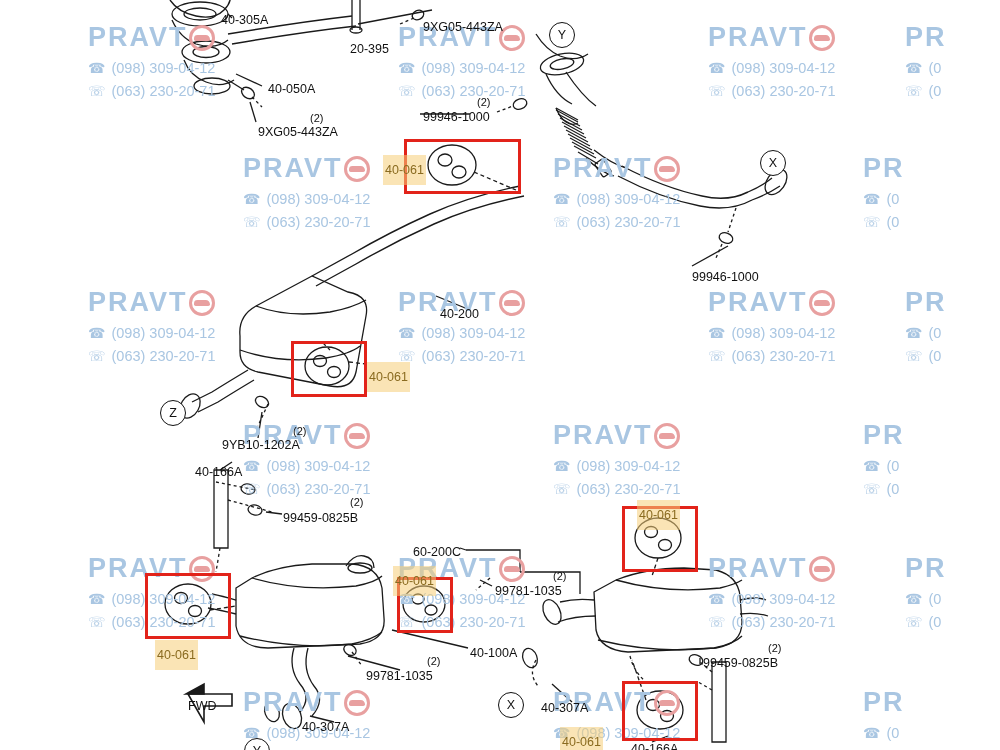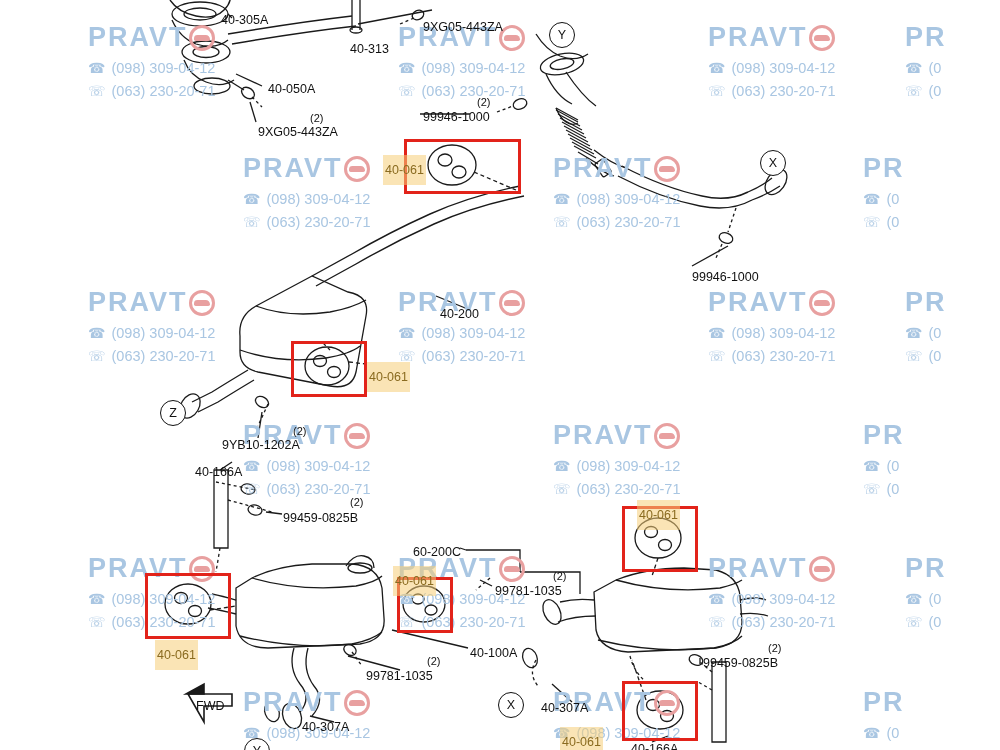--- a/index.html
+++ b/index.html
@@ -629,21 +629,21 @@
       <div class="box" style="left: 291px; top: 341px; width: 76px; height: 56px; border-color: rgb(226, 35, 26);"></div>
       <div class="box" style="left: 622px; top: 506px; width: 76px; height: 66px; border-color: rgb(226, 35, 26);"></div>
       <div class="box" style="left: 397px; top: 577px; width: 56px; height: 56px; border-color: rgb(226, 35, 26);"></div>
       <div class="box" style="left: 145px; top: 573px; width: 86px; height: 66px; border-color: rgb(226, 35, 26);"></div>
       <div class="box" style="left: 622px; top: 681px; width: 76px; height: 60px; border-color: rgb(226, 35, 26);"></div>
     </div>
 
   <div id="label-layer">
       <div class="lbl" style="left: 221px; top: 13px;">40-305A</div>
       <div class="lbl" style="left: 423px; top: 20px;">9XG05-443ZA</div>
-      <div class="lbl" style="left: 350px; top: 42px;">40-313</div>
+      <div class="lbl" style="left: 350px; top: 42px;">20-395</div>
       <div class="lbl" style="left: 268px; top: 82px;">40-050A</div>
       <div class="lbl sm" style="left: 310px; top: 112px;">(2)</div>
       <div class="lbl" style="left: 258px; top: 125px;">9XG05-443ZA</div>
       <div class="lbl sm" style="left: 477px; top: 96px;">(2)</div>
       <div class="lbl" style="left: 423px; top: 110px;">99946-1000</div>
       <div class="lbl" style="left: 692px; top: 270px;">99946-1000</div>
       <div class="lbl" style="left: 440px; top: 307px; text-align: center;">40-200</div>
       <div class="lbl sm" style="left: 293px; top: 425px;">(2)</div>
       <div class="lbl" style="left: 222px; top: 438px;">9YB10-1202A</div>
       <div class="lbl" style="left: 195px; top: 465px;">40-166A</div>
@@ -653,21 +653,21 @@
       <div class="lbl sm" style="left: 553px; top: 570px;">(2)</div>
       <div class="lbl" style="left: 495px; top: 584px;">99781-1035</div>
       <div class="lbl sm" style="left: 427px; top: 655px;">(2)</div>
       <div class="lbl" style="left: 366px; top: 669px;">99781-1035</div>
       <div class="lbl" style="left: 470px; top: 646px;">40-100A</div>
       <div class="lbl sm" style="left: 768px; top: 642px;">(2)</div>
       <div class="lbl" style="left: 703px; top: 656px;">99459-0825B</div>
       <div class="lbl" style="left: 541px; top: 701px;">40-307A</div>
       <div class="lbl" style="left: 302px; top: 720px;">40-307A</div>
       <div class="lbl" style="left: 631px; top: 742px;">40-166A</div>
-      <div class="lbl" style="left: 196px; top: 699px;">FWD</div>
+      <div class="lbl" style="left: 188px; top: 699px;">FWD</div>
     </div>
 
   <div id="hl-layer">
       <div class="hl" style="left: 383px; top: 155px;">40-061</div>
       <div class="hl" style="left: 367px; top: 362px;">40-061</div>
       <div class="hl" style="left: 637px; top: 500px;">40-061</div>
       <div class="hl" style="left: 393px; top: 566px;">40-061</div>
       <div class="hl" style="left: 155px; top: 640px;">40-061</div>
       <div class="hl" style="left: 560px; top: 727px;">40-061</div>
     </div>

